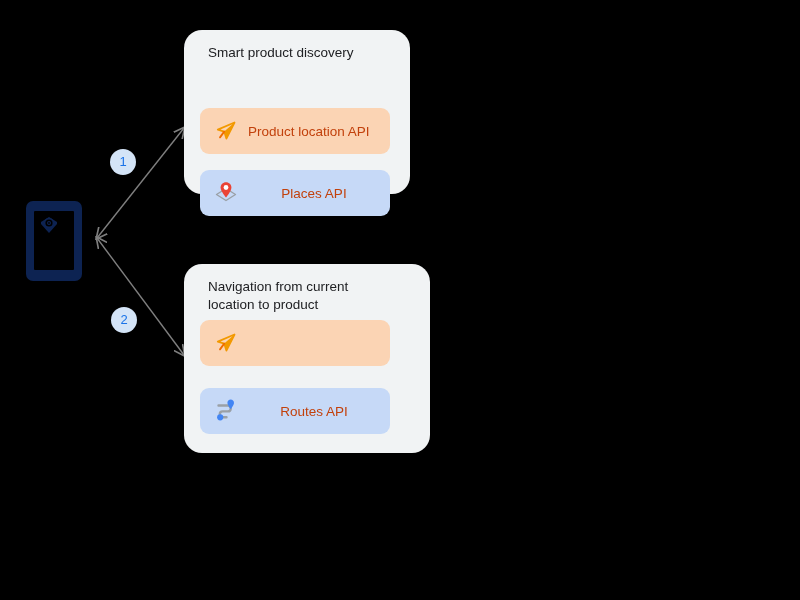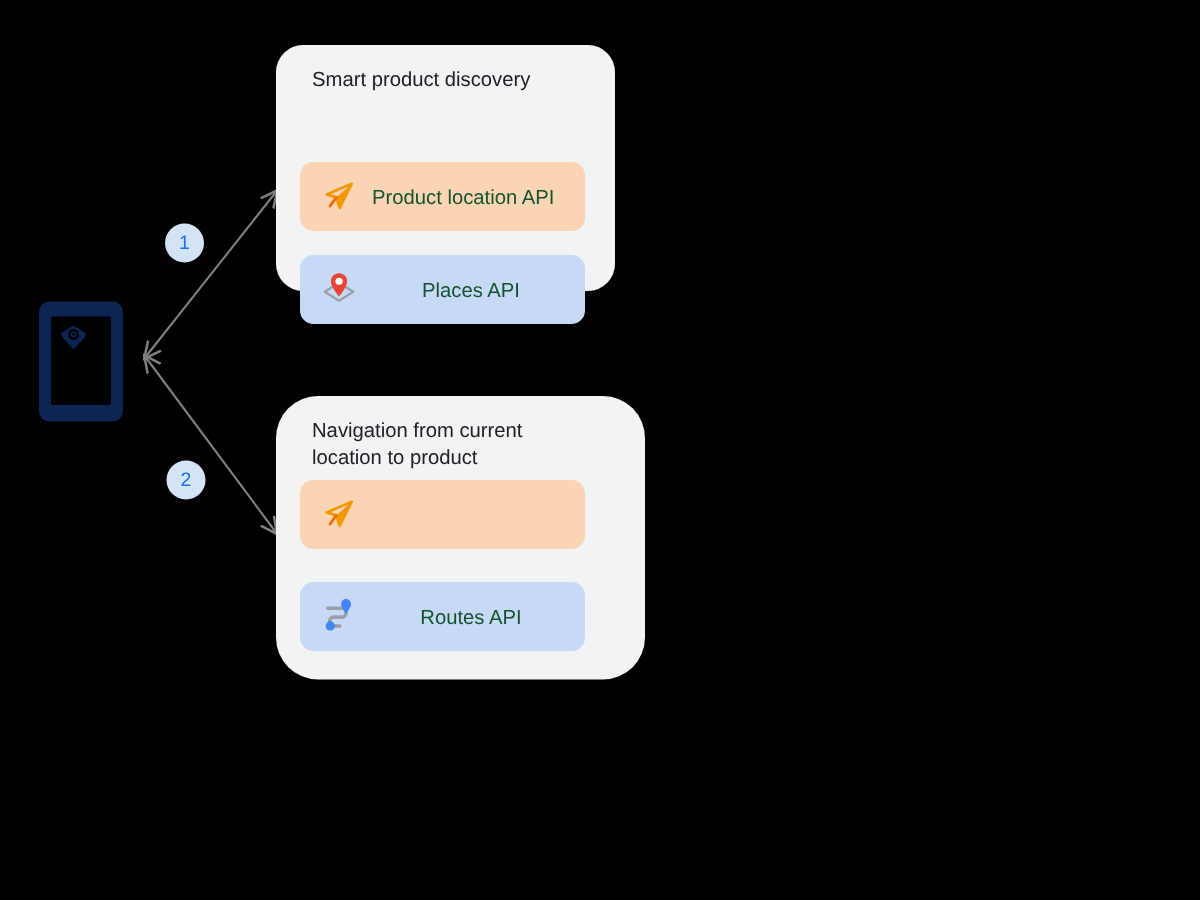--- a/index.html
+++ b/index.html
@@ -75,21 +75,21 @@
   .badge-2 { left: 111px; top: 307px; }
 
   
   .card {
     position: absolute;
     background: #f1f3f4;
     border-radius: 18px;
     box-sizing: border-box;
   }
   .card-1 { left: 184px; top: 30px;  width: 226px; height: 164px; }
-  .card-2 { left: 184px; top: 264px; width: 246px; height: 189px; border-radius: 28px; }
+  .card-2 { left: 184px; top: 264px; width: 246px; height: 189px; }
 
   .card-title {
     position: absolute;
     left: 24px;
     top: 14px;
     right: 16px;
     font-size: 13.5px;
     line-height: 18px;
     color: #202124;
     white-space: pre-line;
@@ -114,21 +114,21 @@
     margin-left: 12px;
     flex: 0 0 28px;
     display: flex;
     align-items: center;
     justify-content: center;
   }
   .api-icon svg { display: block; }
 
   .api-label {
     font-size: 13.5px;
-    color: #14532d;
+    color: #c2410c;
     flex: 1 1 auto;
     text-align: center;
     padding-right: 18px;
   }
   .api-label.left-align {
     text-align: left;
     padding-left: 8px;
     padding-right: 4px;
   }
 </style>

